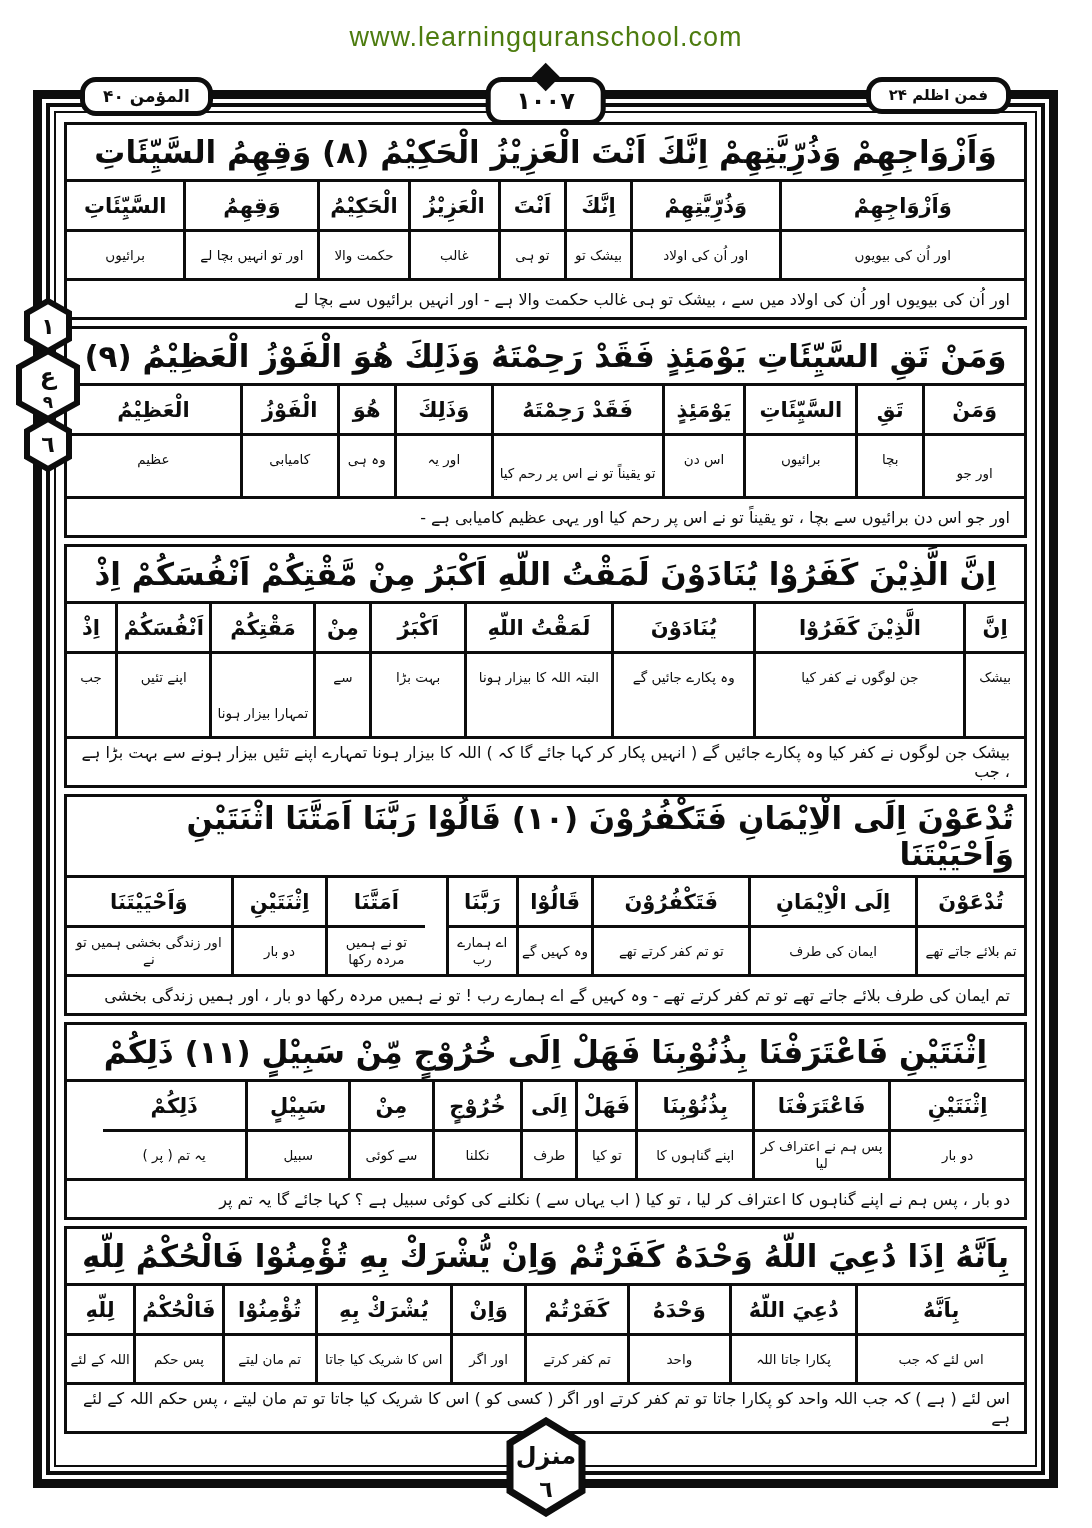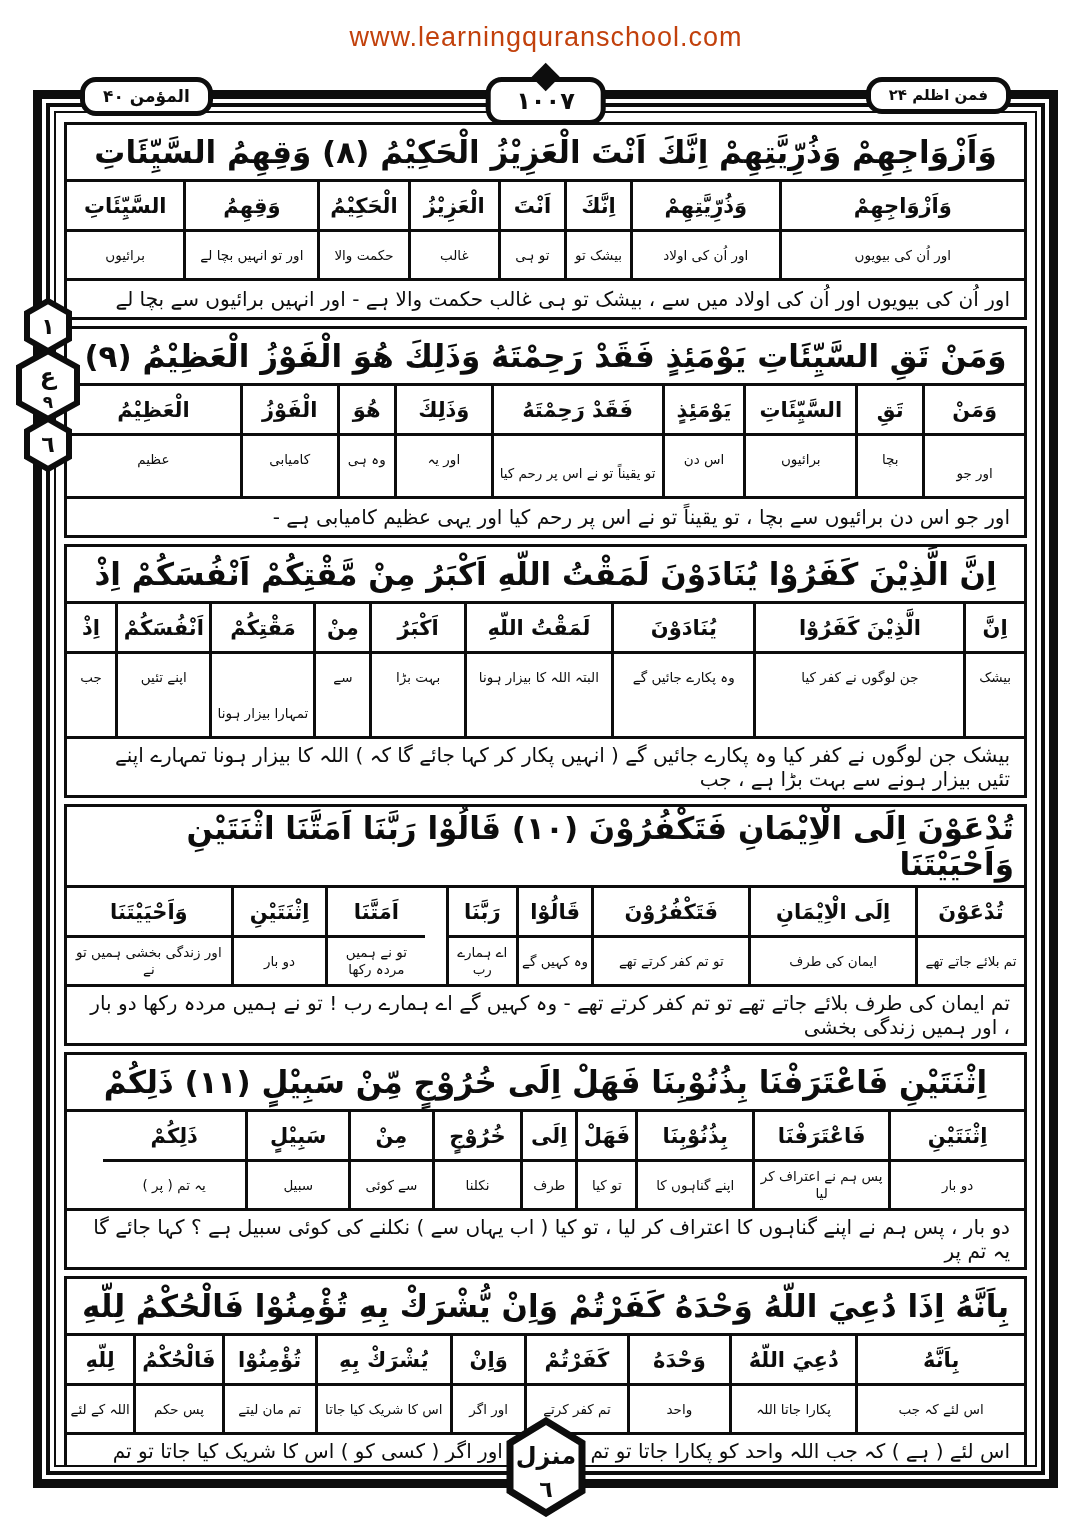--- a/index.html
+++ b/index.html
@@ -1,20 +1,20 @@
 <!DOCTYPE html>
 <html lang="ur" dir="ltr"><head>
 <meta charset="utf-8">
 <style>
   * { box-sizing: border-box; margin: 0; padding: 0; }
   html, body { width: 1092px; height: 1528px; background: #ffffff; }
   body { position: relative; font-family: "DejaVu Sans", sans-serif; color: #0d0d0d; overflow: hidden; }
 
   .site-title { position: absolute; top: 22px; left: 0; width: 100%; text-align: center;
-    font-family: "Liberation Sans", sans-serif; font-size: 27px; letter-spacing: 1px; color: #c2410c; }
+    font-family: "Liberation Sans", sans-serif; font-size: 27px; letter-spacing: 1px; color: #4d7c0f; }
 
   
   .frame  { position: absolute; left: 33px; top: 90px; width: 1025px; height: 1398px;
             border: 9px solid #0d0d0d; background: #fff; }
   .frame2 { position: absolute; inset: 4px; border: 4px solid #0d0d0d; }
   .frame3 { position: absolute; inset: 4px; border: 2px solid #0d0d0d; padding: 9px 8px;
             display: flex; flex-direction: column; gap: 6px; overflow: hidden; }
 
   
   .cart { position: absolute; z-index: 6; background: #fff; border: 5px solid #0d0d0d;
@@ -33,21 +33,21 @@
           padding: 3px 10px; background: #fff; }
   .words { display: flex; direction: rtl; border: 3px solid #0d0d0d; margin-top: -3px; background: #fff; }
   .wcol  { display: flex; flex-direction: column; min-width: 0; }
   .wcol:not(:last-child) { border-left: 3px solid #0d0d0d; }
   .war { height: 50px; display: flex; align-items: center; justify-content: center;
          font-size: 21px; font-weight: bold; border-bottom: 3px solid #0d0d0d; padding: 0 4px;
          direction: rtl; white-space: nowrap; overflow: hidden; }
   .wur { height: 46px; display: flex; align-items: center; justify-content: center;
          font-size: 13.5px; direction: rtl; text-align: center; padding: 8px 3px; line-height: 1.25; }
   .running { border: 3px solid #0d0d0d; margin-top: -3px; min-height: 42px; display: flex;
-         align-items: center; direction: rtl; font-size: 20px; padding: 4px 14px; background: #fff; }
+         align-items: center; direction: rtl; font-size: 16px; padding: 4px 14px; background: #fff; }
 
   
   .ruku-marks { position: absolute; left: -27px; top: 205px; width: 66px; z-index: 7; }
   .ruku-marks svg { display: block; margin: -6px auto; }
 
   
   .manzil { position: absolute; left: 50%; bottom: -42px; transform: translateX(-50%); z-index: 7; }
 
   svg text { font-family: "DejaVu Sans", sans-serif; font-weight: bold; }
 </style>

